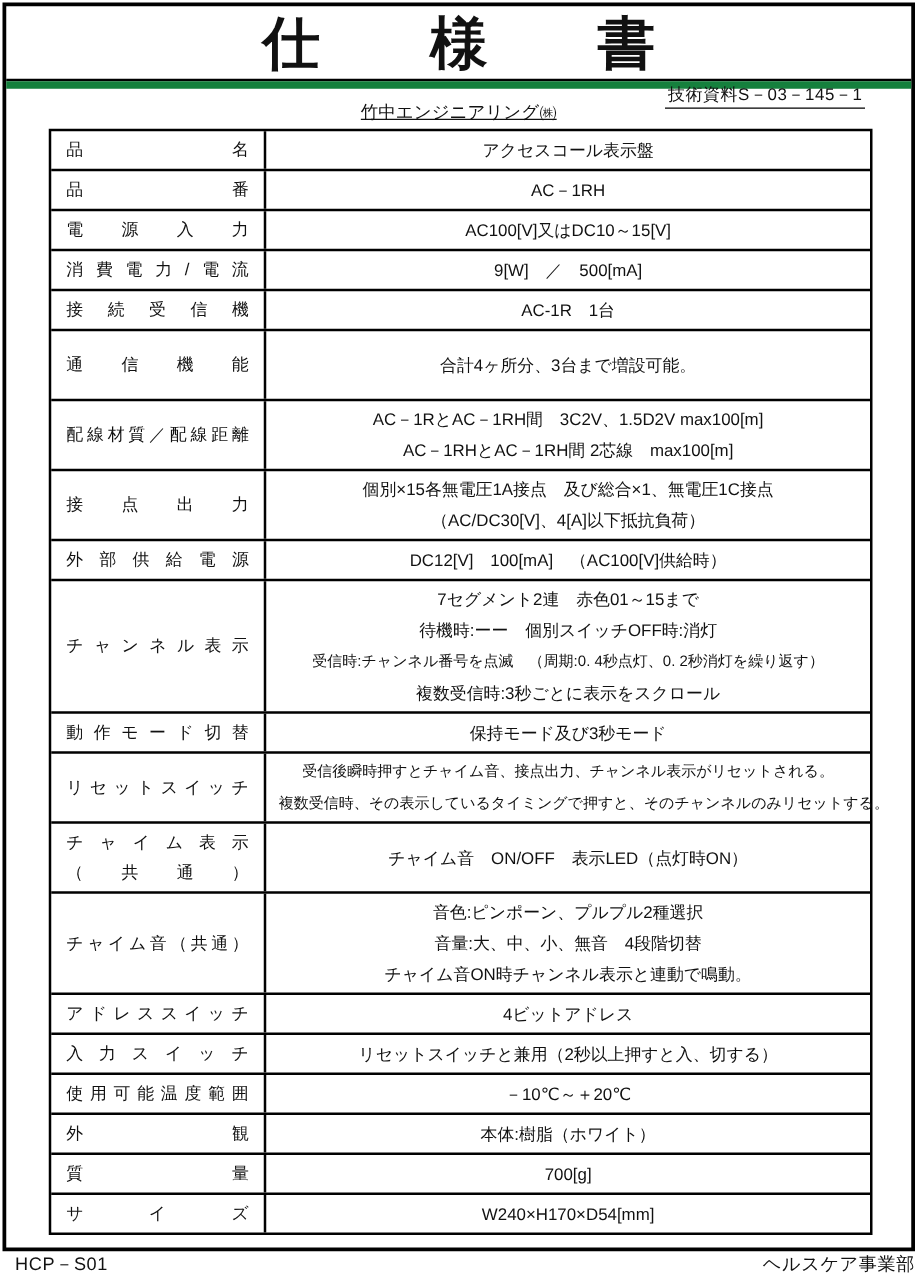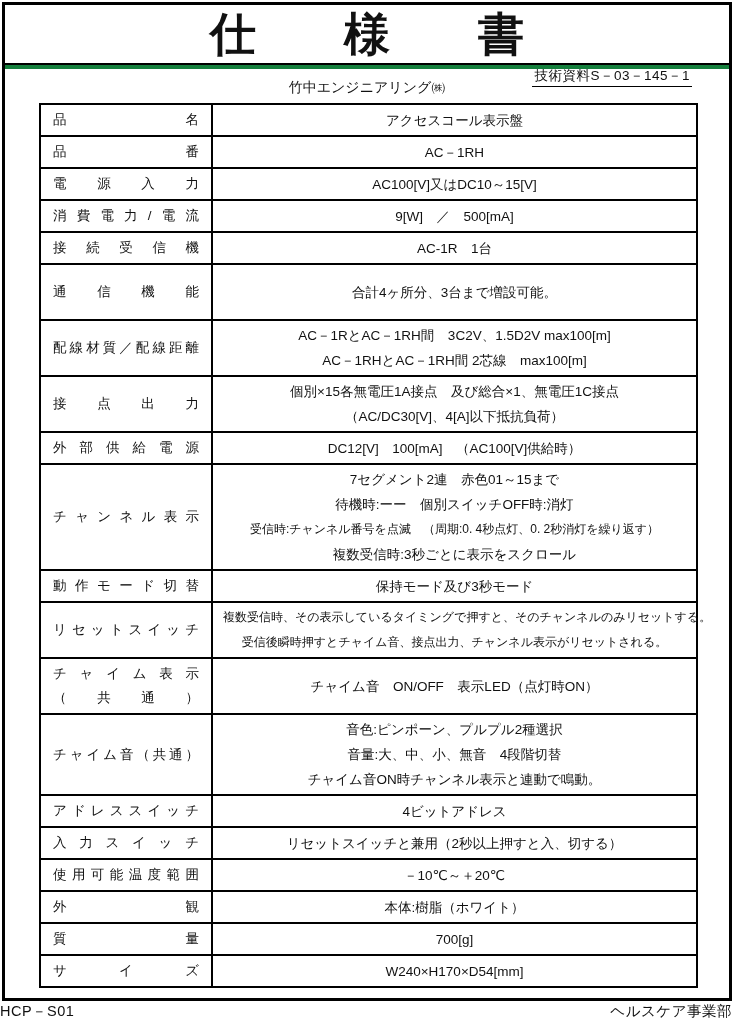--- a/index.html
+++ b/index.html
@@ -36,25 +36,25 @@
   .label-line span{display:inline-block;}
   .row-value{
     flex:1;display:flex;flex-direction:column;justify-content:center;
     padding:2px 10px;min-width:0;
   }
   .value-line{line-height:25px;white-space:nowrap;font-size:13.5px;}
   .align-center .value-line{text-align:center;}
   .align-left .value-line{text-align:center;}
   .value-line.small{font-size:12px;}
   .company-band{
-    height:38px;border-top:4px solid #15803d;
-    display:flex;align-items:center;justify-content:center;font-size:14px;
+    height:38px;border-top:6px solid #15803d;
+    display:flex;align-items:center;justify-content:center;font-size:14px;text-decoration:underline;
   }
   .bottom-row{
-    position:absolute;left:0;right:2px;top:1002px;
+    position:absolute;left:12px;right:2px;top:1002px;
     display:flex;justify-content:space-between;font-size:14.5px;letter-spacing:.5px;
   }
 </style>
 </head>
 <body>
 
 <div class="page-frame">
   <div class="title-box">
     <div class="title" id="title">
         <span>仕</span>
@@ -233,22 +233,22 @@
               <span>セ</span>
               <span>ッ</span>
               <span>ト</span>
               <span>ス</span>
               <span>イ</span>
               <span>ッ</span>
               <span>チ</span>
             </div>
           </div>
           <div class="row-value align-left">
+            <div class="value-line small">受信後瞬時押すとチャイム音、接点出力、チャンネル表示がリセットされる。</div>
             <div class="value-line small">複数受信時、その表示しているタイミングで押すと、そのチャンネルのみリセットする。</div>
-            <div class="value-line small">受信後瞬時押すとチャイム音、接点出力、チャンネル表示がリセットされる。</div>
           </div>
         </div>
         <div class="spec-row" style="min-height: 54px;">
           <div class="row-label">
             <div class="label-line">
               <span>チ</span>
               <span>ャ</span>
               <span>イ</span>
               <span>ム</span>
               <span>表</span>

